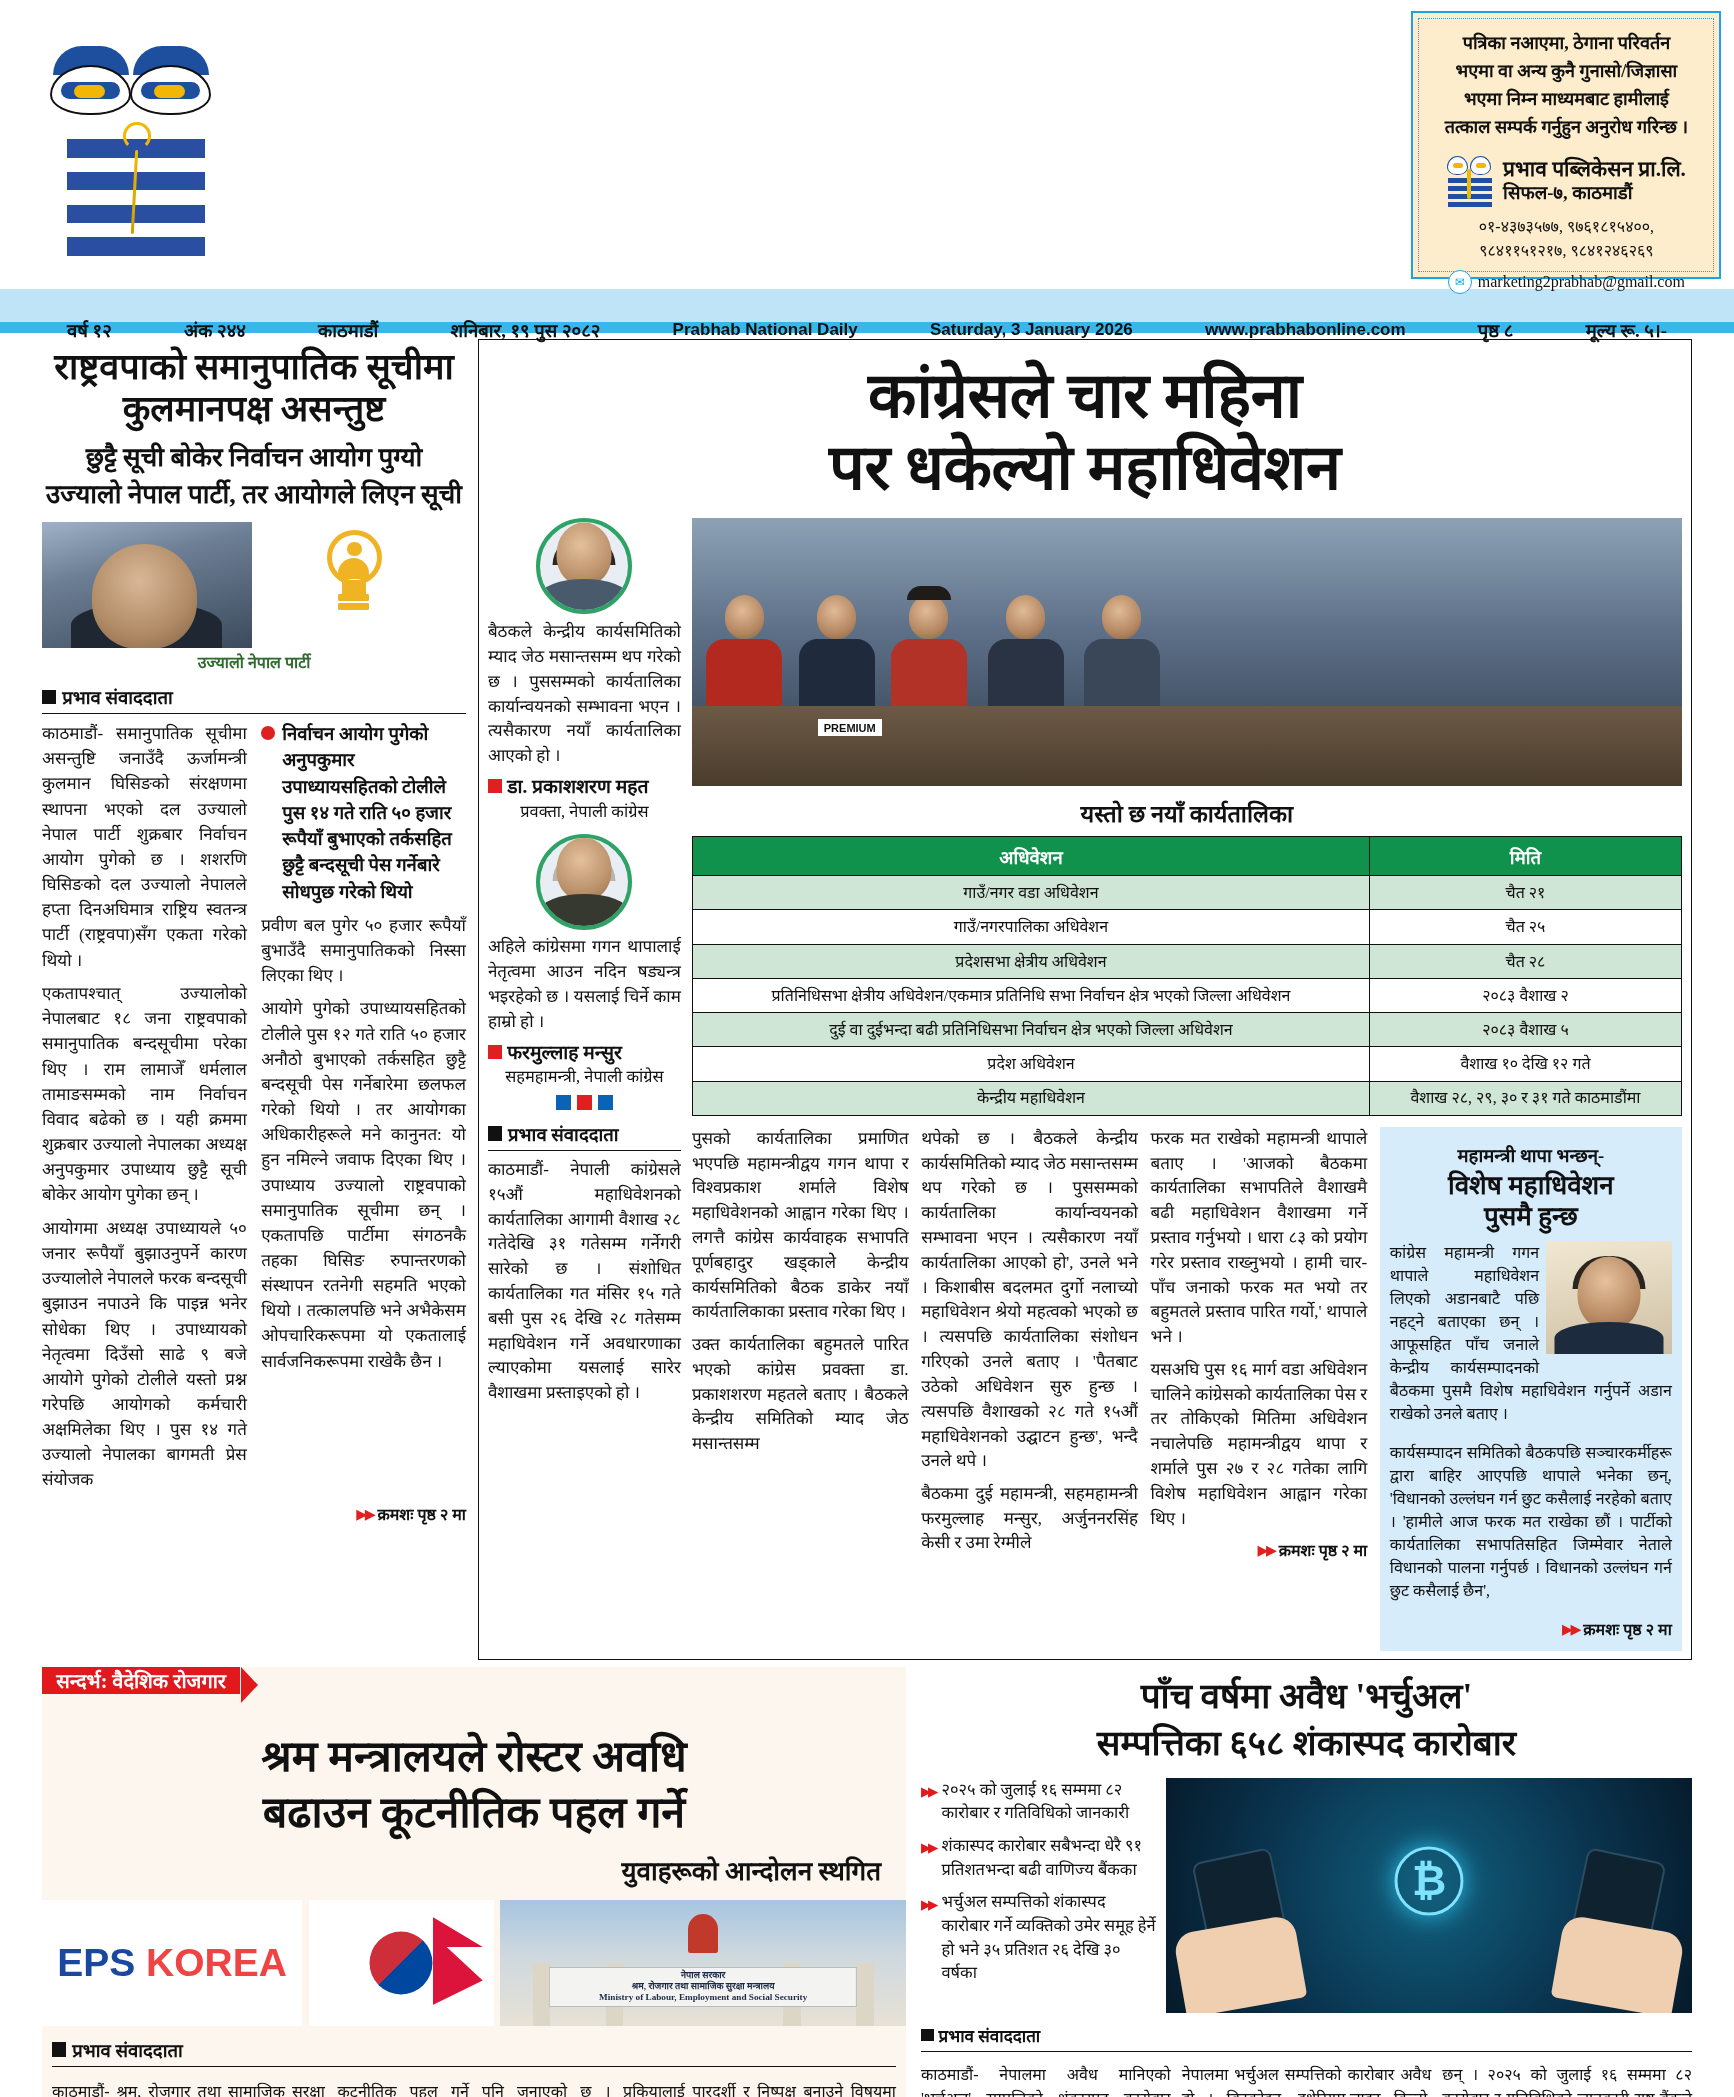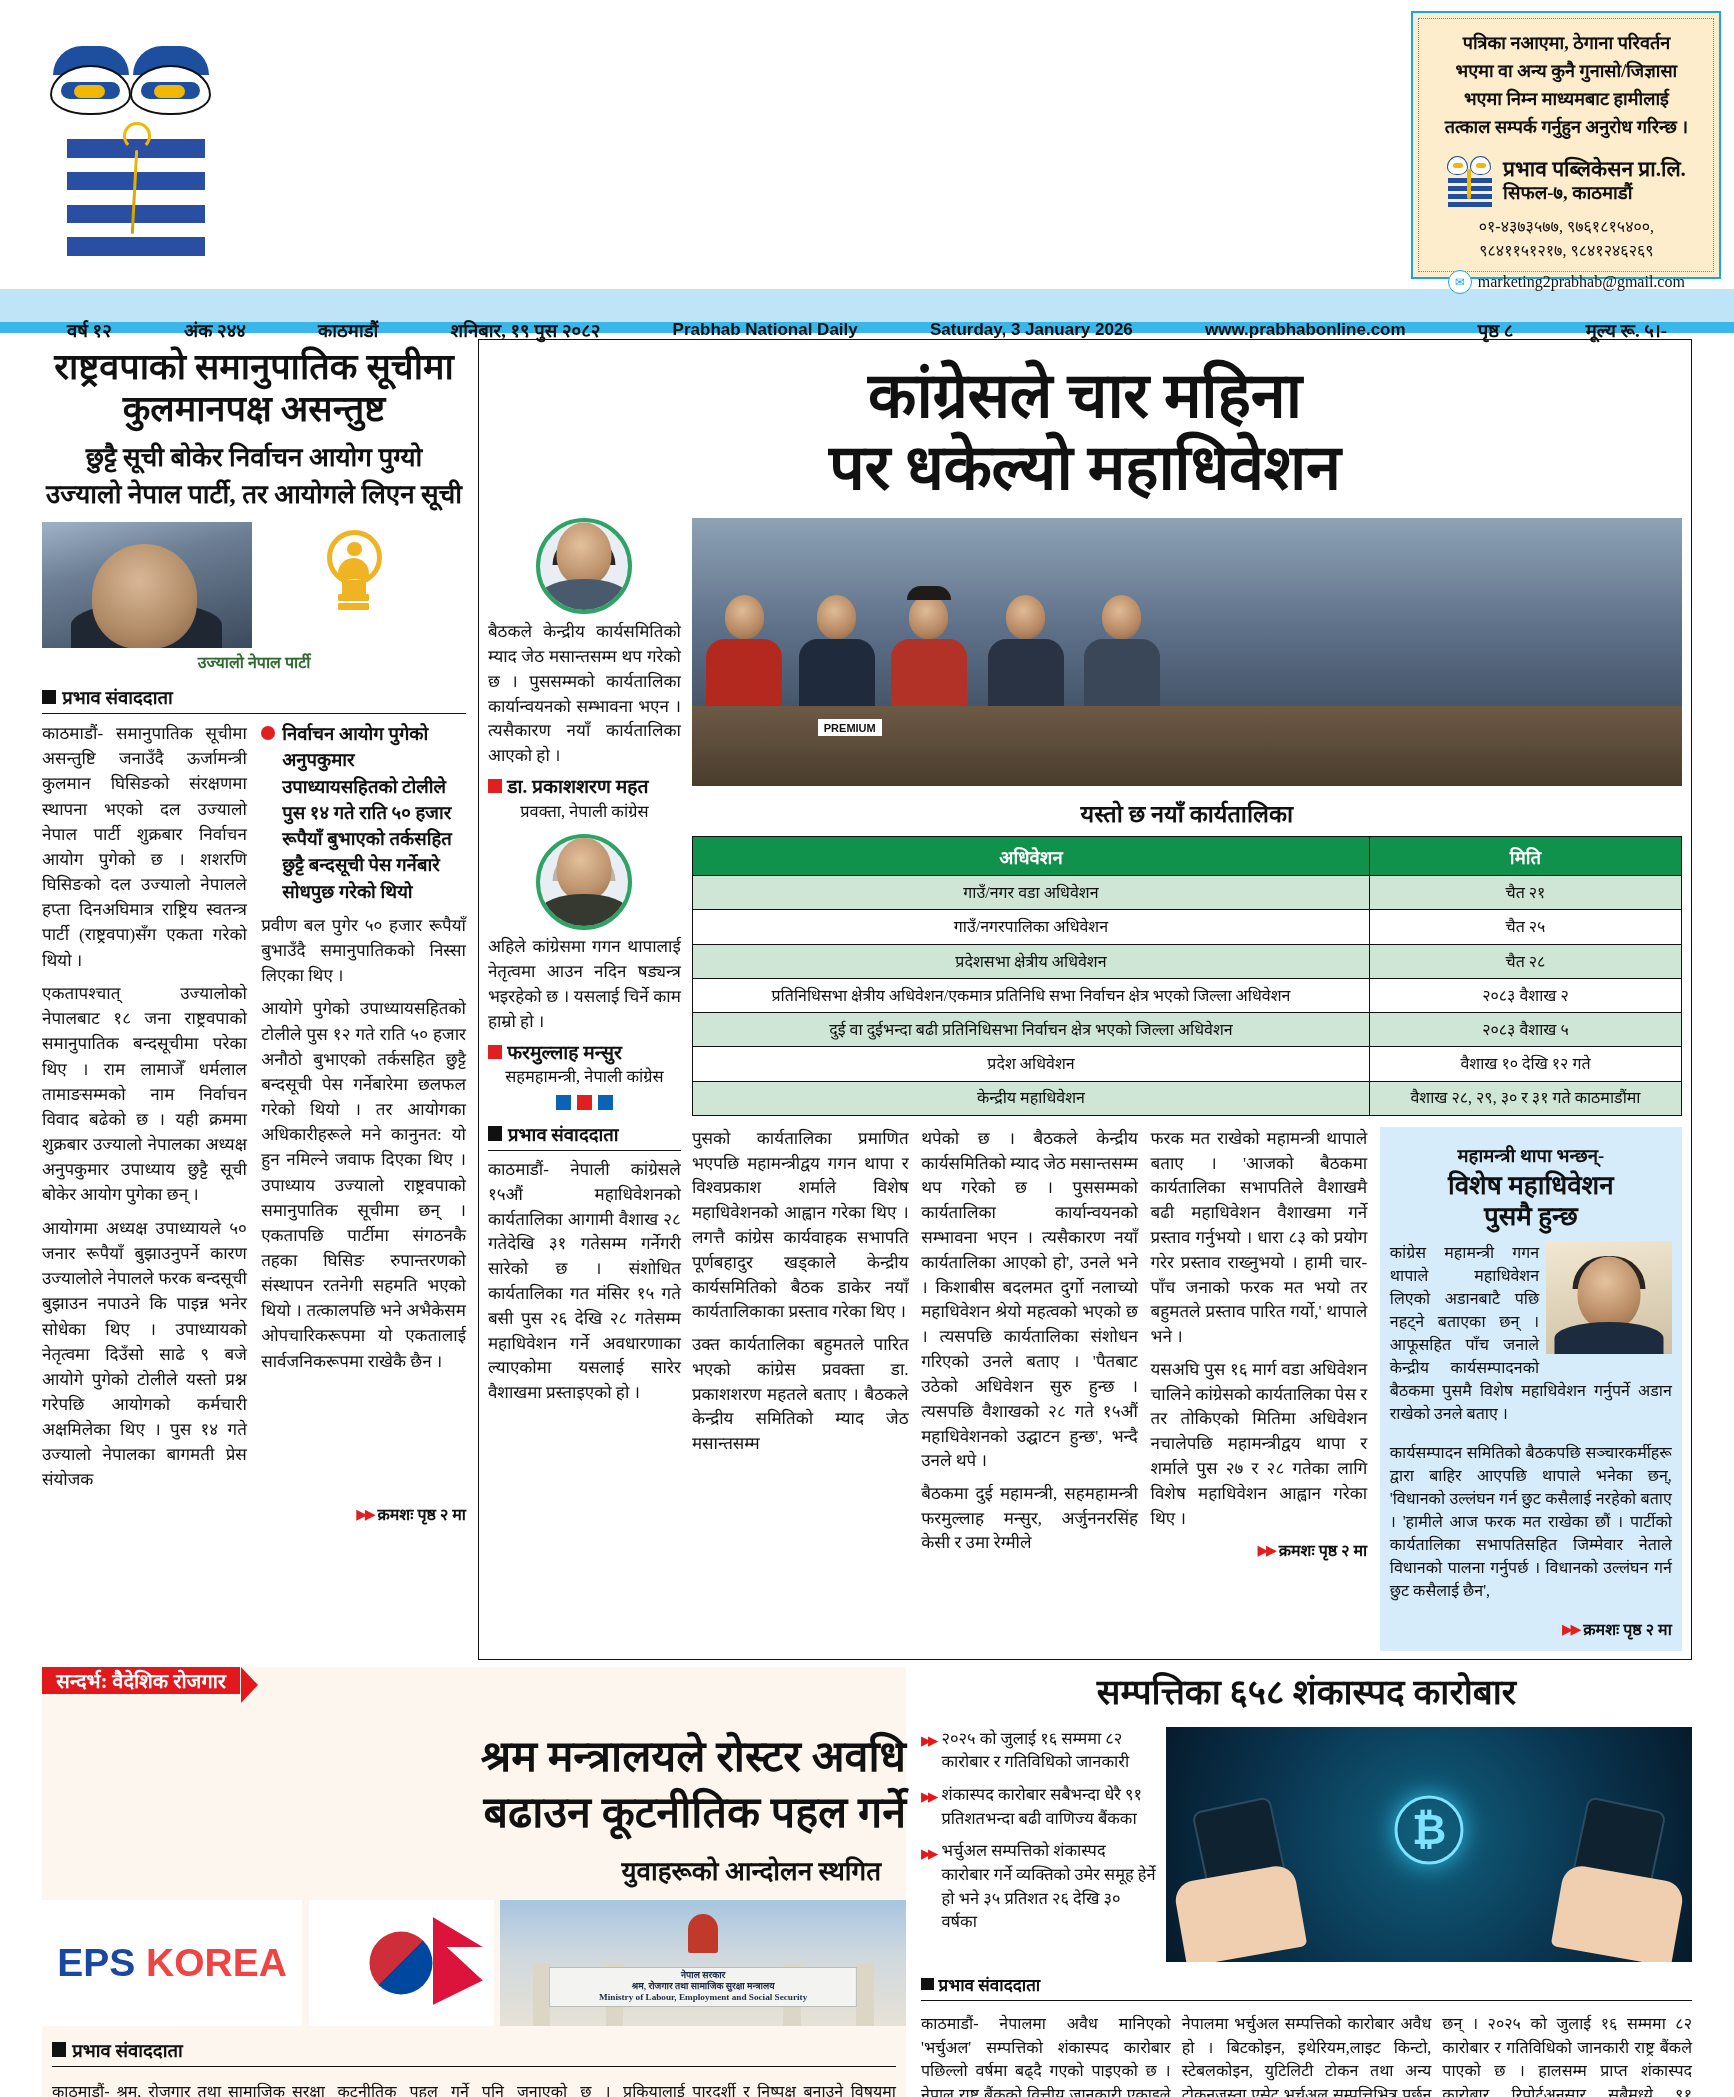--- a/index.html
+++ b/index.html
@@ -179,21 +179,21 @@
   .low-left{width:864px;flex:0 0 auto;background:#fdf6ee;padding:0 0 0 0;}
   .low-right{flex:1;}
 
   .ribbon{display:flex;align-items:flex-start;height:45px;margin-bottom:4.2px;}
   .ribbon .red{background:#e1191d;color:#fff;font-size:20px;font-weight:bold;display:flex;align-items:center;
       padding:0 14.3px;position:relative;}
   .ribbon .red::after{content:"";position:absolute;right:-17.6px;top:0;border-top:18px solid transparent;
       border-bottom:18px solid transparent;border-left:17.6px solid #e1191d;}
   .ribbon .orange{flex:1;background:#f2851e;margin-left:17.6px;}
 
-  .low-head{font-size:43px;font-weight:bold;text-align:right;line-height:1.22;margin:18.5px 0 0 0;}
+  .low-head{font-size:43px;font-weight:bold;text-align:center;line-height:1.22;margin:18.5px 0 0 0;}
   .low-sub{font-size:26px;font-weight:bold;text-align:right;padding-right:25px;margin-top:12.6px;}
 
   .low-media{display:flex;gap:6.7px;margin-top:11.7px;align-items:flex-start;}
   .eps{width:260px;height:126px;background:#fff;display:flex;align-items:center;justify-content:center;}
   .eps .txt{font-family:"Liberation Sans","DejaVu Sans",sans-serif;font-weight:bold;font-size:39px;}
   .eps .blue{color:#19489e;} .eps .red{color:#ef4444;}
   .krflag{width:185px;height:126px;background:#fff;position:relative;}
   .krflag .circ{position:absolute;left:50%;top:50%;transform:translate(-50%,-50%);width:63px;height:63px;
       border-radius:50%;background:linear-gradient(135deg,#cd2e3a 50%,#0047a0 50%);}
   .krflag .np{position:absolute;right:11px;top:17px;width:50px;height:88px;
@@ -582,20 +582,21 @@
 
         </div>
         <div class="c">
           <p>प्रकियालाई पारदर्शी र निष्पक्ष बनाउने विषयमा अध्ययन गर्न तथा आवश्यक सुधार गर्न उक्त कार्यदलले रोजगारदातासम्बन्धी छलफल प्रमाण पठाउने विषयमा आवश्यक सुझाव पेस गर्नुपर्ने छ । आयोजितल रोजगारदाताको रोस्टरमा रहेका कर्मीको कहुन १० पटकसम्म बढी रोजगारदातासँगै भइरहेको समयसम्म आवश्यकता तुलना गरेको थियो ।</p>
 
         </div>
       </div>
     </div>
 
     <div class="low-right">
+      <div class="rl-head">पाँच वर्षमा अवैध 'भर्चुअल'</div>
       <div class="rl-head" style="margin-top:3.4px">सम्पत्तिका ६५८ शंकास्पद कारोबार</div>
 
       <div class="rl-body">
         <div class="bullets">
           <div class="bullet">
             <span class="tri">▶▶</span>
             <span>२०२५ को जुलाई १६ सम्ममा ८२ कारोबार र गतिविधिको जानकारी</span>
           </div>
           <div class="bullet">
             <span class="tri">▶▶</span>

